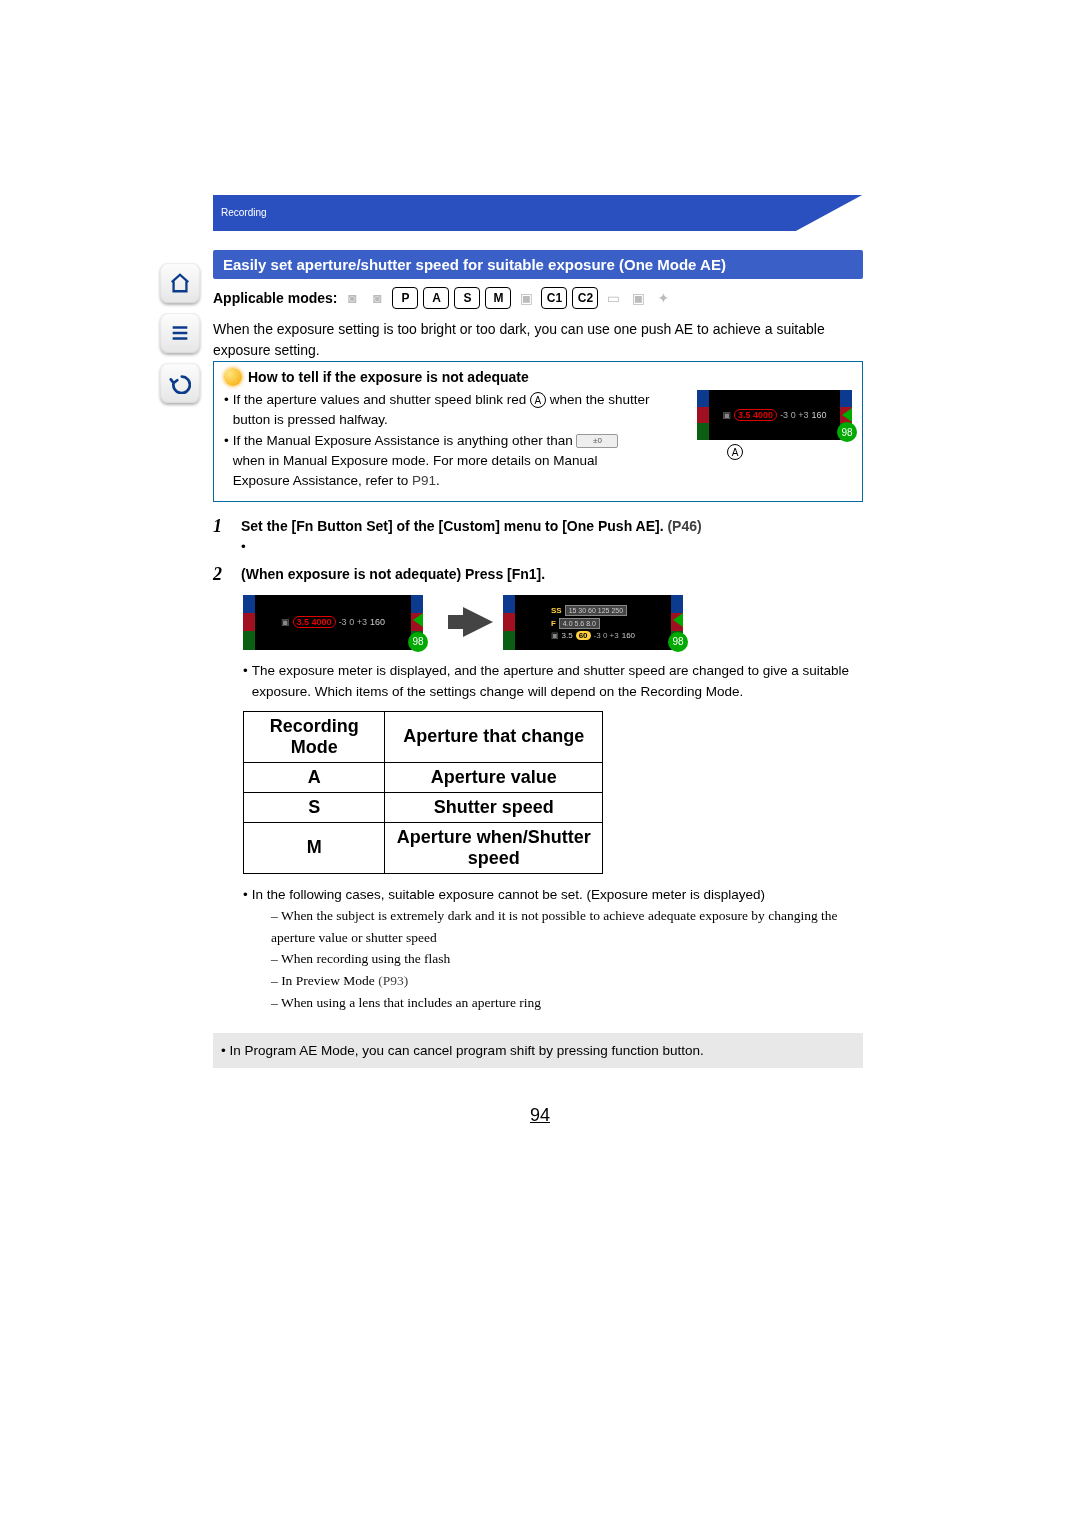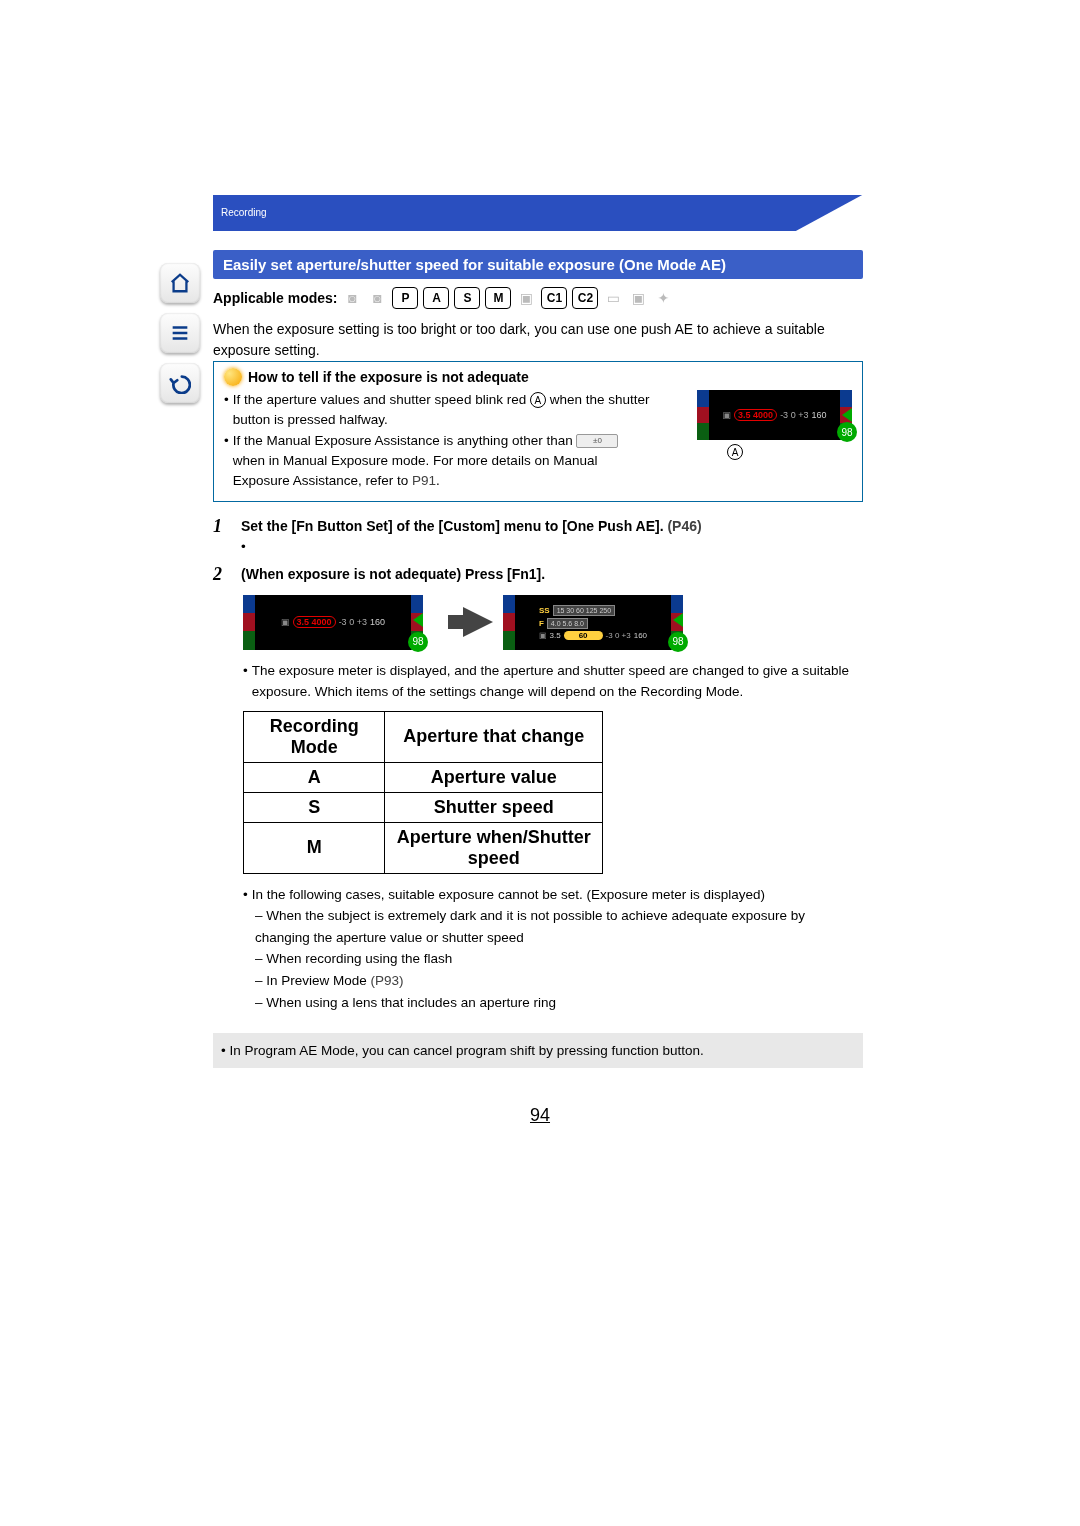--- a/index.html
+++ b/index.html
@@ -300,21 +300,21 @@
     background: #444;
     border: 1px solid #888;
     padding: 1px 3px;
     font-size: 7px;
     color: #ccc;
   }
   .yellow-box {
     background: #ffd040;
     color: #000;
     border-radius: 6px;
-    padding: 0 15px;
+    padding: 0 3px;
     font-weight: bold;
   }
   
   table.settings {
     border-collapse: collapse;
     margin: 8px 0 10px 30px;
     width: 360px;
   }
   table.settings td, table.settings th {
     border: 1px solid #000;
@@ -325,21 +325,22 @@
   table.settings th {
     font-weight: bold;
   }
   
   .exc-list {
     margin-left: 30px;
     font-size: 13.5px;
     line-height: 1.6;
   }
   .exc-list .dash {
-    margin-left: 12px;
+    margin-left: 28px;
+    font-family: Liberation Serif, serif;
   }
   
   .grey-note {
     background: #e8e8e8;
     padding: 10px 8px;
     margin-top: 20px;
     font-size: 13.5px;
   }
   
   .page-num {

